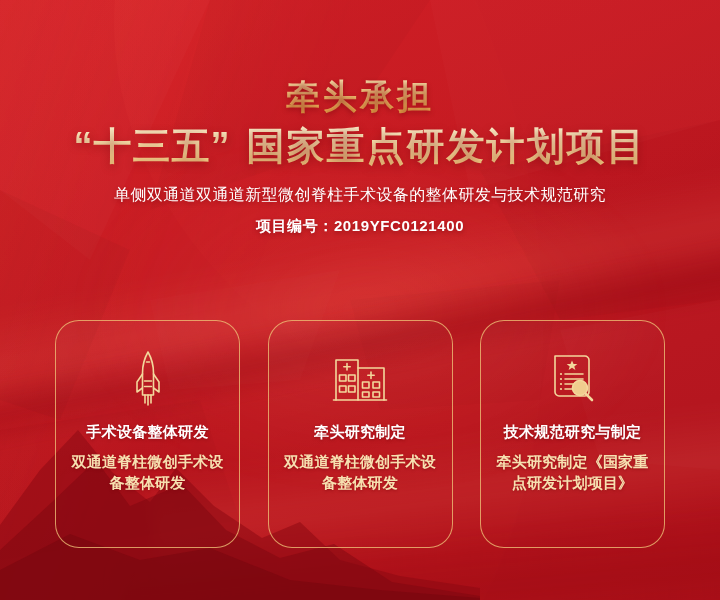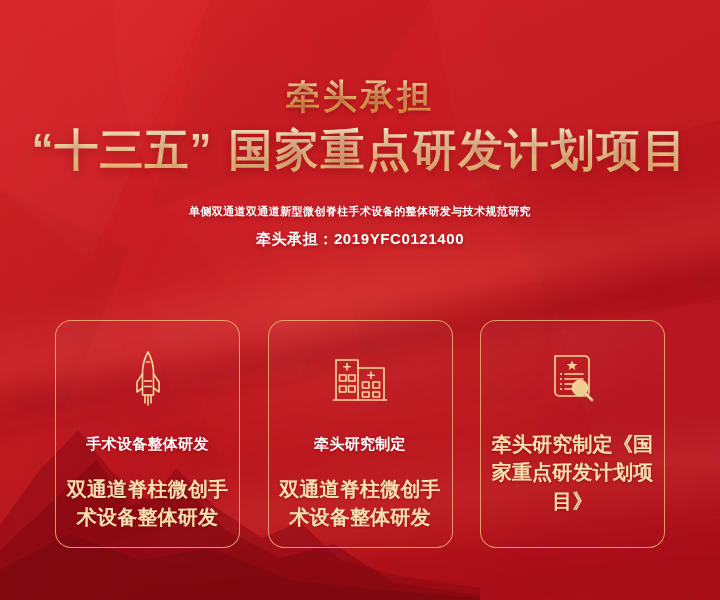--- a/index.html
+++ b/index.html
@@ -112,39 +112,39 @@
     color: #f3c679;
     background: linear-gradient(180deg, #fbe6b2 0%, #f0bd6a 55%, #e8a845 100%);
     -webkit-background-clip: text;
     background-clip: text;
     -webkit-text-fill-color: transparent;
     text-shadow: 0 2px 5px rgba(110,4,10,0.45);
     line-height: 1.1;
   }
   .main-title {
     margin-top: 10px;
-    font-size: 44px;
+    font-size: 38px;
     font-weight: 700;
     letter-spacing: 2px;
     color: #f8e2ab;
     background: linear-gradient(180deg, #fdf2cf 0%, #f7deA3 48%, #f0c878 100%);
     -webkit-background-clip: text;
     background-clip: text;
     -webkit-text-fill-color: transparent;
     text-shadow: 0 3px 8px rgba(110,4,10,0.40);
     line-height: 1.15;
     white-space: nowrap;
   }
   .main-title .quoted { letter-spacing: 1px; }
   .main-title .gap { display: inline-block; width: 16px; }
 
   .subtitle {
-    margin-top: 28px;
-    font-size: 11px;
-    font-weight: 700;
+    margin-top: 16px;
+    font-size: 16px;
+    font-weight: 400;
     color: #ffffff;
     letter-spacing: 0.4px;
     text-shadow: 0 2px 4px rgba(110,4,10,0.45);
   }
   .project-no {
     margin-top: 11px;
     font-size: 15px;
     font-weight: 700;
     color: #ffffff;
     letter-spacing: 0.6px;
@@ -157,45 +157,44 @@
     left: 55px;
     top: 320px;
     width: 610px;
     display: flex;
     justify-content: space-between;
   }
   .card {
     width: 185px;
     height: 228px;
     border: 1px solid rgba(238,190,118,0.80);
-    border-radius: 16px;
+    border-radius: 24px;
     display: flex;
     flex-direction: column;
     align-items: center;
     padding-top: 26px;
     background: linear-gradient(165deg, rgba(255,255,255,0.035), rgba(255,255,255,0) 60%);
-    gap: 12px;
   }
   .card-icon {
     height: 62px;
     display: flex;
     align-items: center;
     justify-content: center;
   }
   .card-title {
     margin-top: 14px;
     font-size: 15px;
     font-weight: 700;
     color: #ffffff;
     letter-spacing: 0.3px;
     text-shadow: 0 1px 3px rgba(110,4,10,0.5);
   }
   .card-body {
     margin-top: 9px;
-    font-size: 20px;
+    font-size: 15px;
     font-weight: 700;
     line-height: 1.42;
     color: #f7e0b0;
     text-align: center;
     letter-spacing: 0.2px;
     text-shadow: 0 1px 3px rgba(110,4,10,0.45);
     padding: 0 8px;
   }
 </style>
 </head>
@@ -232,21 +231,21 @@
     <polygon points="0,190 0,140 52,92 96,50 130,96 182,74 226,120 280,148 334,134 392,172 480,186 480,190" fill="#7a0610" opacity="0.45"></polygon>
     <polygon points="0,190 0,160 70,124 140,150 210,138 290,170 380,180 480,188 480,190" fill="#6d040d" opacity="0.40"></polygon>
   </svg>
 
   <div class="header">
     <div class="kicker">牵头承担</div>
     <div class="main-title">
       <span class="quoted">“十三五”</span><span class="gap"></span><span>国家重点研发计划项目</span>
     </div>
     <div class="subtitle">单侧双通道双通道新型微创脊柱手术设备的整体研发与技术规范研究</div>
-    <div class="project-no">牵头承担：2019YFC0121400</div>
+    <div class="project-no">项目编号：2019YFC0121400</div>
   </div>
 
   <div class="cards">
 
     <div class="card">
       <div class="card-icon">
         <svg width="40" height="58" viewBox="0 0 40 58" fill="none" stroke="#f3d79c" stroke-width="1.6" stroke-linejoin="round" stroke-linecap="round">
           <path d="M20 3 C16 10 14.5 17 14.5 24 L14.5 46 L25.5 46 L25.5 24 C25.5 17 24 10 20 3 Z"></path>
           <path d="M14.5 25 L9 33 L9 43 L14.5 39"></path>
           <path d="M25.5 25 L31 33 L31 43 L25.5 39"></path>
@@ -289,17 +288,18 @@
           <polygon points="25,8.5 26.5,12 30.3,12 27.3,14.4 28.4,18 25,15.8 21.6,18 22.7,14.4 19.7,12 23.5,12" fill="#f3d79c" stroke="none"></polygon>
           <path d="M18 22 L36 22 M18 27 L36 27 M18 32 L31 32 M18 37 L27 37"></path>
           <circle cx="14" cy="22" r="1.1" fill="#f3d79c" stroke="none"></circle>
           <circle cx="14" cy="27" r="1.1" fill="#f3d79c" stroke="none"></circle>
           <circle cx="14" cy="32" r="1.1" fill="#f3d79c" stroke="none"></circle>
           <circle cx="14" cy="37" r="1.1" fill="#f3d79c" stroke="none"></circle>
           <circle cx="33" cy="36" r="7.5" fill="#f0cc8e" stroke="#f3d79c" stroke-width="1.6"></circle>
           <path d="M38.6 41.6 L45 48" stroke-width="2.6"></path>
         </svg>
       </div>
+      <div class="card-title">技术规范研究与制定</div>
       <div class="card-body">牵头研究制定《国家重点研发计划项目》</div>
     </div>
 
   </div>
 </div>
 
 </body></html>

